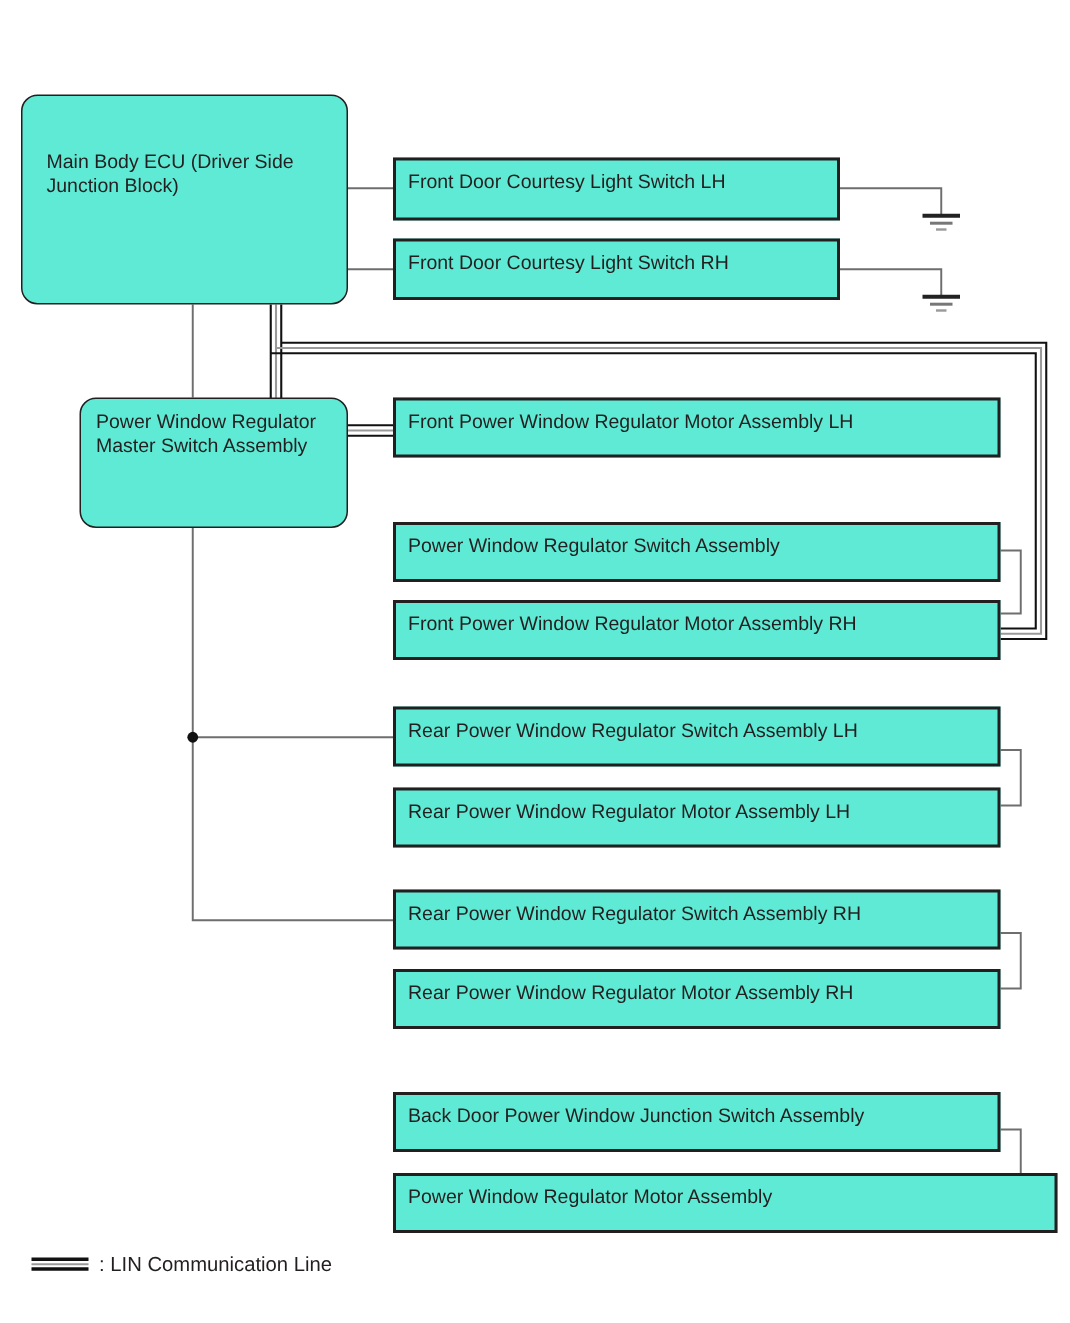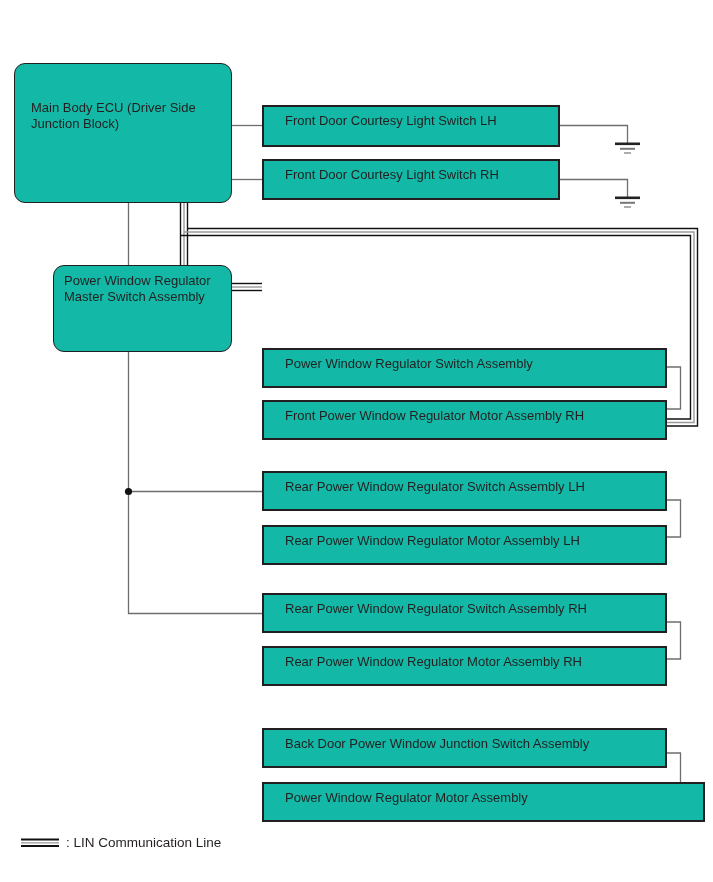--- a/index.html
+++ b/index.html
@@ -13,33 +13,33 @@
     overflow: hidden;
   }
   #wires {
     position: absolute;
     left: 0; top: 0;
     width: 713px; height: 882px;
   }
   .node {
     position: absolute;
     box-sizing: border-box;
-    background: #14b8a6;
+    background: #5eead4;
     border: 2px solid #231f20;
     font-size: 13px;
     line-height: 1.22;
     color: #231f20;
   }
   .rounded {
     border-radius: 11px;
     border-width: 1.7px;
   }
   .rect-label {
     display: block;
-    padding: 6px 8px 0 21px;
+    padding: 6px 8px 0 8px;
     white-space: nowrap;
   }
   .ecu-label {
     display: block;
     padding: 36px 22px 0 16px;
   }
   .master-label {
     display: block;
     padding: 7px 16px 0 10px;
   }
@@ -117,20 +117,23 @@
     <span class="master-label">Power Window Regulator Master Switch Assembly</span>
   </div>
 
   <div class="node" style="left:262px; top:105px; width:298px; height:42px;">
     <span class="rect-label">Front Door Courtesy Light Switch LH</span>
   </div>
   <div class="node" style="left:262px; top:159px; width:298px; height:41px;">
     <span class="rect-label">Front Door Courtesy Light Switch RH</span>
   </div>
 
+  <div class="node" style="left:262px; top:265px; width:405px; height:40px;">
+    <span class="rect-label">Front Power Window Regulator Motor Assembly LH</span>
+  </div>
   <div class="node" style="left:262px; top:348px; width:405px; height:40px;">
     <span class="rect-label">Power Window Regulator Switch Assembly</span>
   </div>
   <div class="node" style="left:262px; top:400px; width:405px; height:40px;">
     <span class="rect-label">Front Power Window Regulator Motor Assembly RH</span>
   </div>
 
   <div class="node" style="left:262px; top:471px; width:405px; height:40px;">
     <span class="rect-label">Rear Power Window Regulator Switch Assembly LH</span>
   </div>

